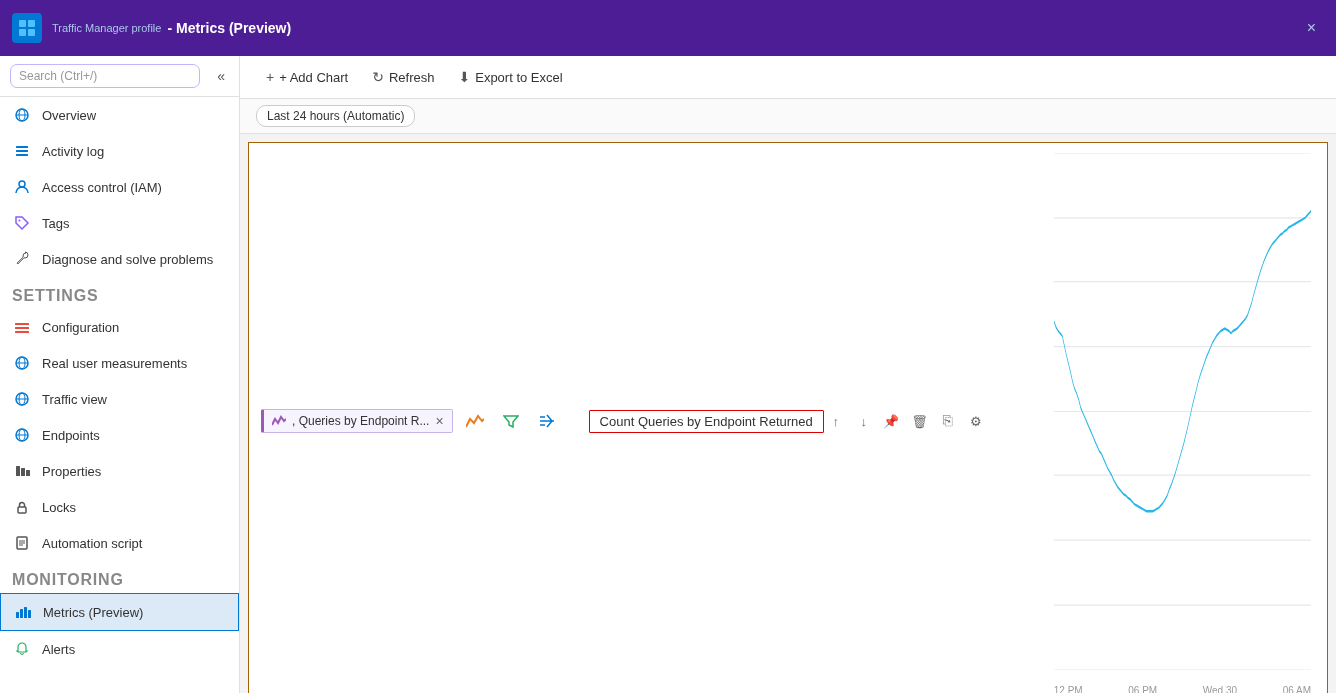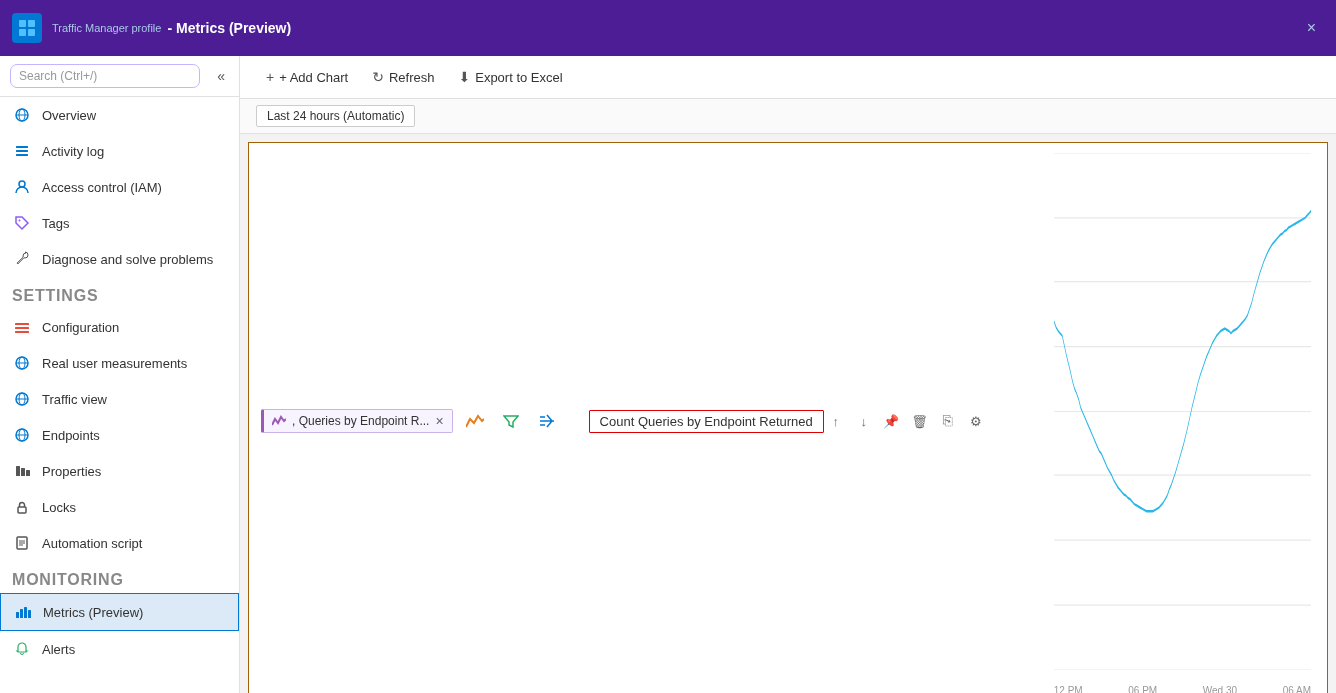--- a/index.html
+++ b/index.html
@@ -142,21 +142,21 @@
     
     .time-range-bar {
       background: #fafafa;
       border-bottom: 1px solid #e0e0e0;
       padding: 6px 16px;
     }
     .time-range-btn {
       display: inline-flex;
       align-items: center;
       border: 1px solid #ccc;
-      border-radius: 2px;
+      border-radius: 10px;
       padding: 3px 10px;
       background: #fff;
       font-size: 12px;
       cursor: pointer;
       color: #333;
     }
 
     
     .chart-area {
       flex: 1;

